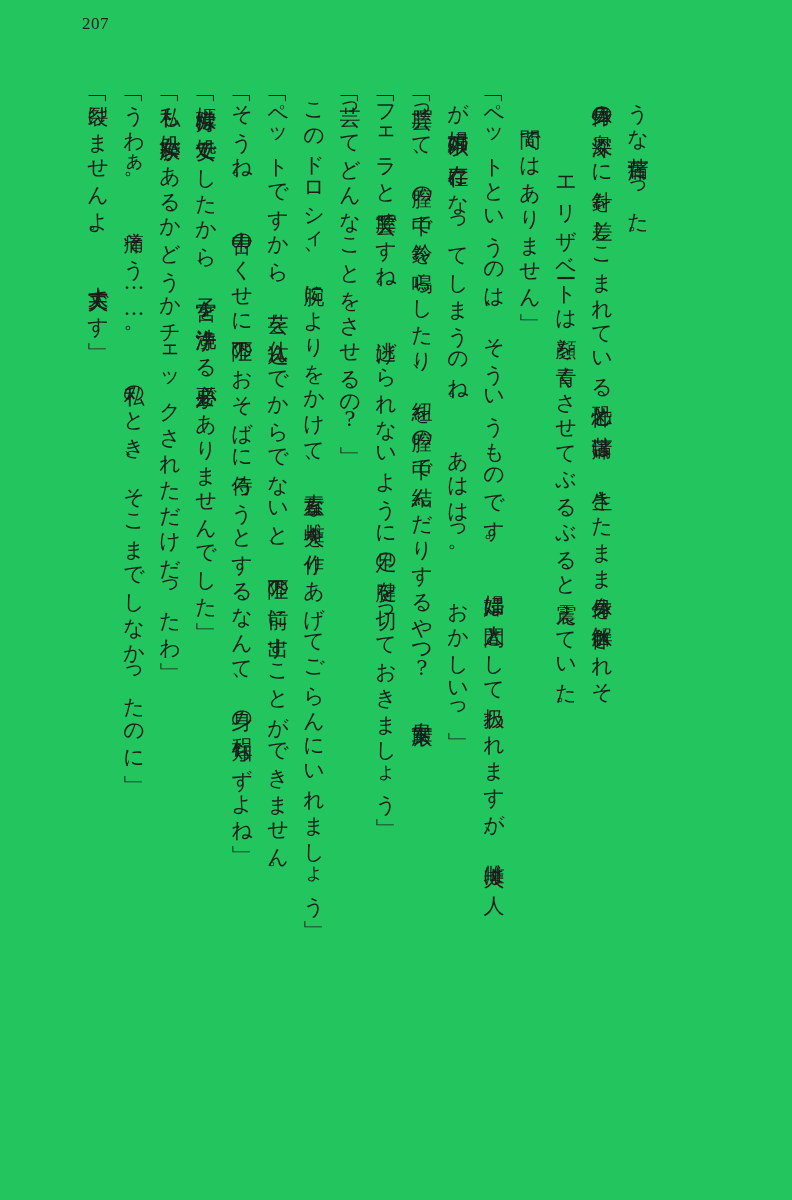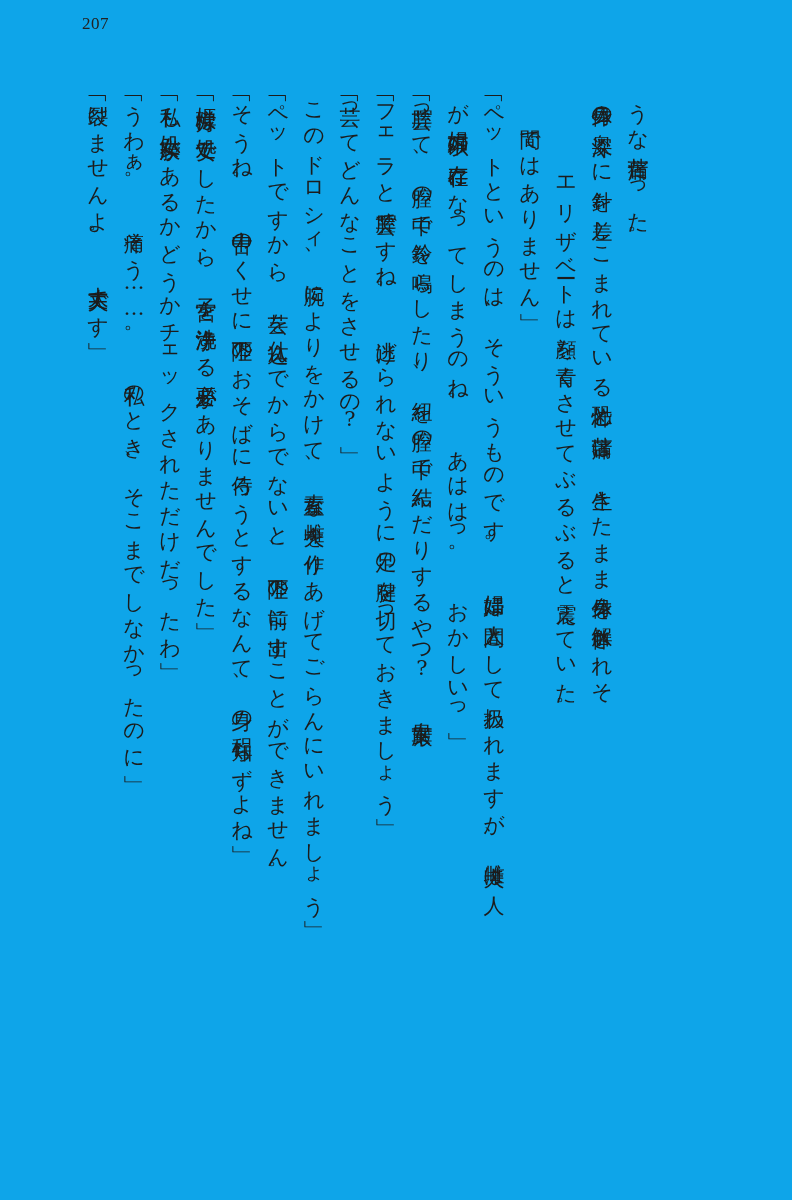--- a/index.html
+++ b/index.html
@@ -4,21 +4,21 @@
 <style>
   html, body {
     margin: 0;
     padding: 0;
     background: #ffffff;
   }
   .page {
     position: relative;
     width: 792px;
     height: 1200px;
-    background: #0ea5e9;
+    background: #22c55e;
     overflow: hidden;
     font-family: "Liberation Serif", serif;
     color: #1a1a1a;
   }
   .page-number {
     position: absolute;
     top: 14px;
     left: 82px;
     font-size: 17px;
     font-family: "Liberation Serif", serif;

